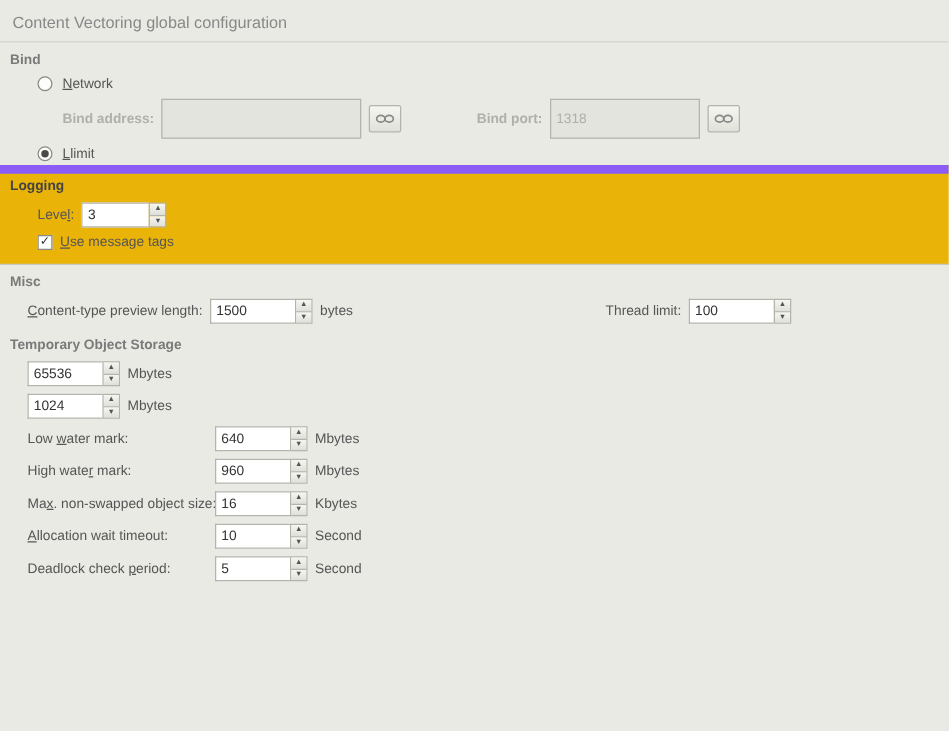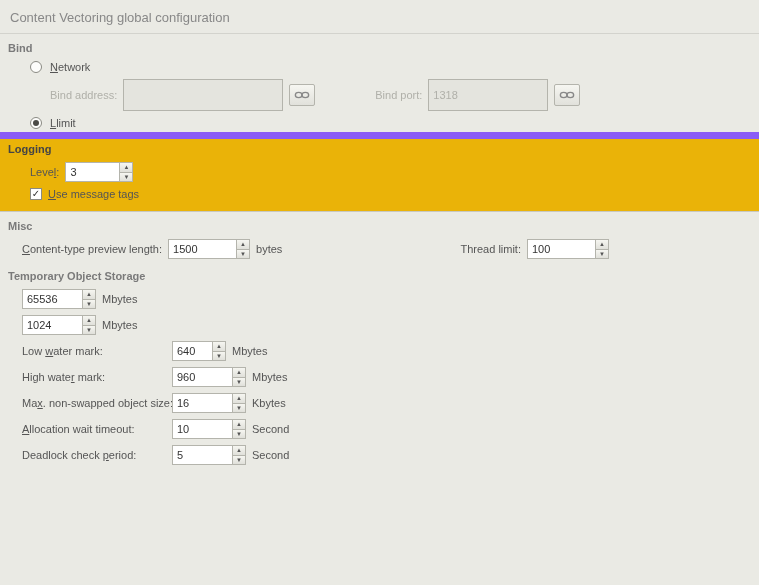--- a/index.html
+++ b/index.html
@@ -25,30 +25,30 @@
   }
   .section-heading {
     padding: 8px 8px 4px 8px;
     font-weight: bold;
     color: #7a7a7a;
     font-size: 11px;
   }
   .row {
     display: flex;
     align-items: center;
-    padding: 3px 24px;
+    padding: 3px 0;
   }
   .indent-1 { padding-left: 30px; }
   .indent-2 { padding-left: 50px; }
   .label {
     color: #555;
     white-space: nowrap;
   }
   .label-w1 { width: 150px; }
-  .disabled-label { color: #b0b0a9; }
+  .disabled-label { color: #b0b0a9; font-weight: bold; }
   .radio {
     width: 12px; height: 12px;
     border: 1px solid #8a8a83;
     border-radius: 50%;
     margin-right: 8px;
     background: #fdfdfb;
     position: relative;
     display: inline-block;
     vertical-align: middle;
   }
@@ -245,21 +245,21 @@
           <span class="btns">
             <div>▲</div>
             <div>▼</div>
           </span>
         </span>
         <span class="label">Mbytes</span>
       </div>
       <div class="row" style="padding-left: 22px;">
         <span class="label label-w1">Low <span class="u">w</span>ater mark:</span>
         <span class="spin">
-          <input style="width: 40px;" value="640">
+          <input style="width: 60px;" value="640">
           <span class="btns">
             <div>▲</div>
             <div>▼</div>
           </span>
         </span>
         <span class="label">Mbytes</span>
       </div>
       <div class="row" style="padding-left: 22px;">
         <span class="label label-w1">High wate<span class="u">r</span> mark:</span>
         <span class="spin">

